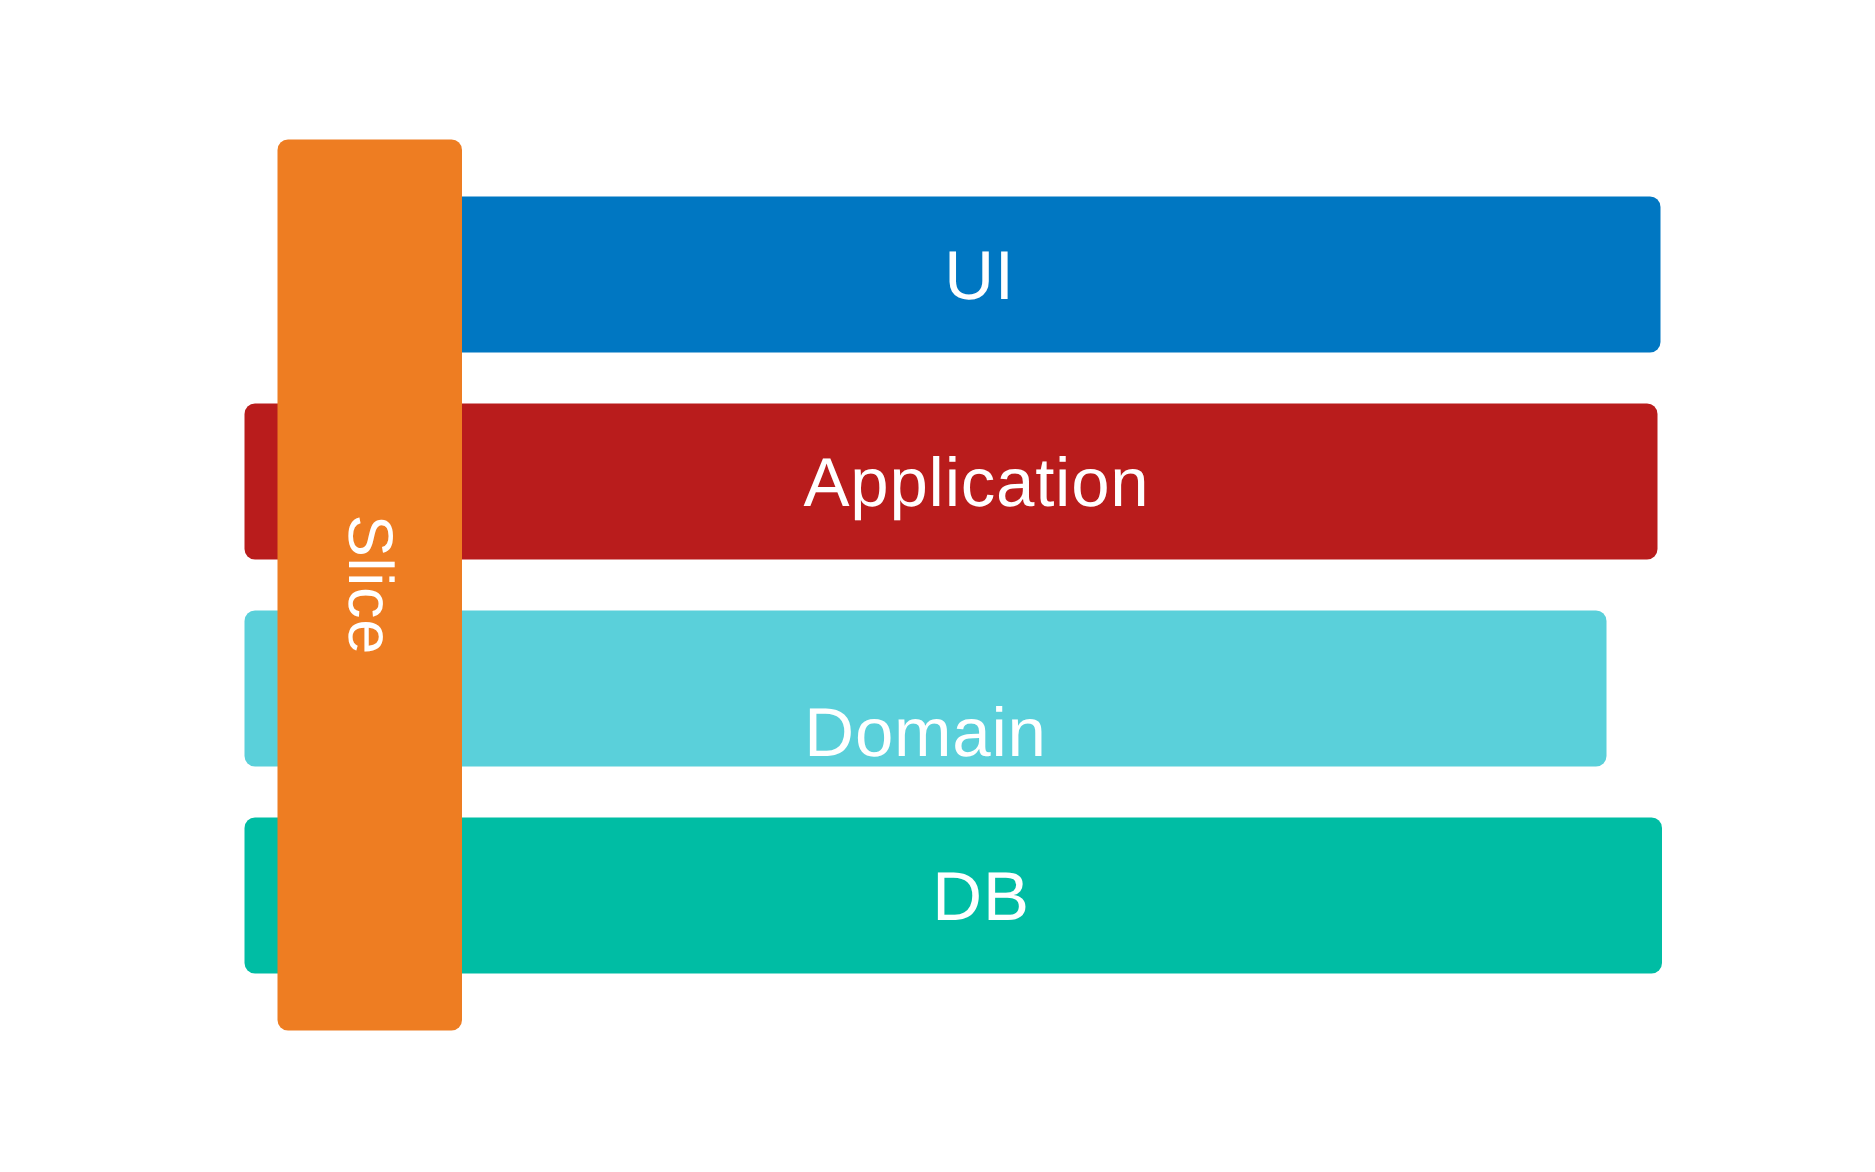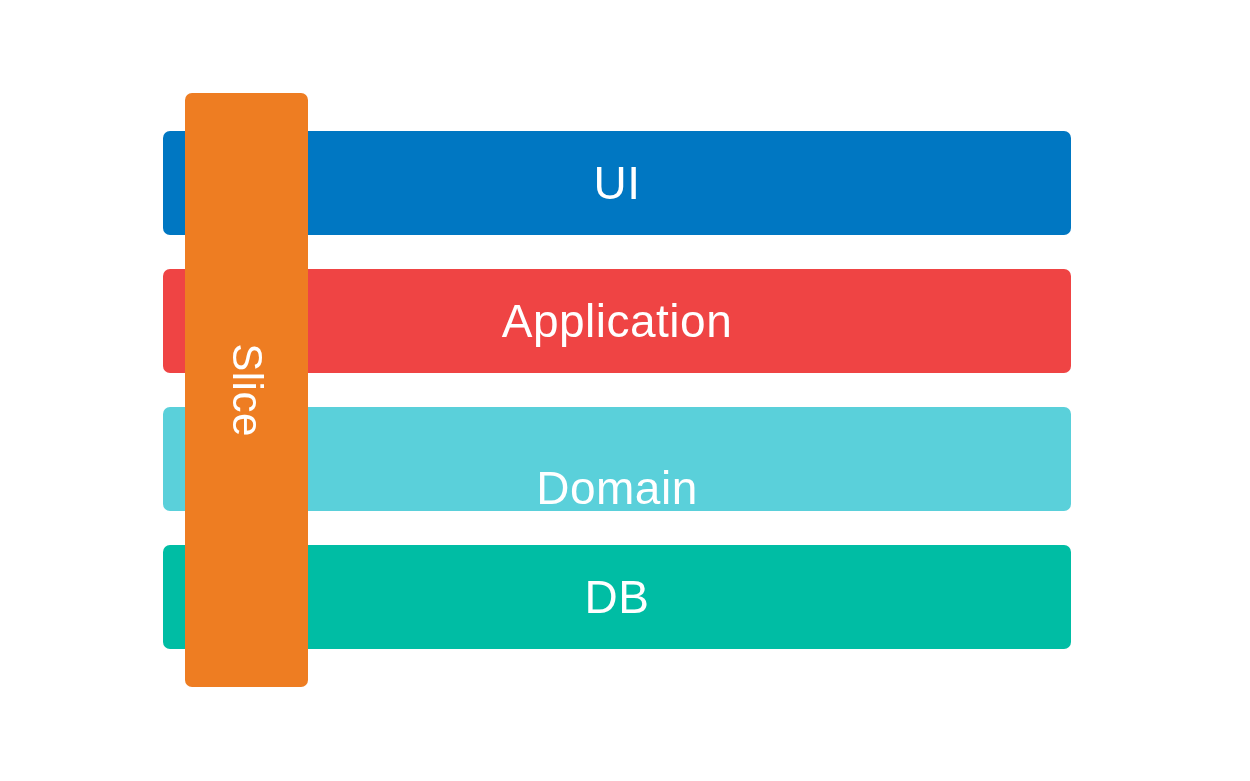--- a/index.html
+++ b/index.html
@@ -26,21 +26,21 @@
     justify-content: center;
   }
   .layer-label {
     color: #ffffff;
     font-size: 46px;
     font-weight: 400;
     letter-spacing: 0.5px;
     line-height: 1;
     user-select: none;
   }
-  #layer-ui          { top: 131px; }
+  #layer-ui          { top: 131px; margin-left: 36px; }
   #layer-application { top: 269px; }
   #layer-domain      { top: 407px; }
   #layer-db          { top: 545px; }
 
   .slice-bar {
     position: absolute;
     left: 185px;
     top: 93px;
     width: 123px;
     height: 594px;
@@ -62,29 +62,29 @@
 </style>
 </head>
 <body>
 
 <div id="canvas">
 
   <div id="layer-ui" class="layer-bar" style="background-color: rgb(0, 119, 194);">
     <span class="layer-label">UI</span>
   </div>
 
-  <div id="layer-application" class="layer-bar" style="background-color: #ef4444;">
+  <div id="layer-application" class="layer-bar" style="background-color: #b91c1c; padding-left: 34px;">
     <span class="layer-label">Application</span>
   </div>
 
   <div id="layer-domain" class="layer-bar" style="background-color: rgb(90, 208, 218); align-items: flex-end;">
     <span class="layer-label">Domain</span>
   </div>
 
-  <div id="layer-db" class="layer-bar" style="background-color: rgb(0, 189, 164);">
+  <div id="layer-db" class="layer-bar" style="background-color: rgb(0, 189, 164); padding-left: 37px;">
     <span class="layer-label">DB</span>
   </div>
 
   <div class="slice-bar" style="background-color: rgb(238, 125, 34);">
     <span class="slice-label">Slice</span>
   </div>
 
 </div>
 
 </body></html>

